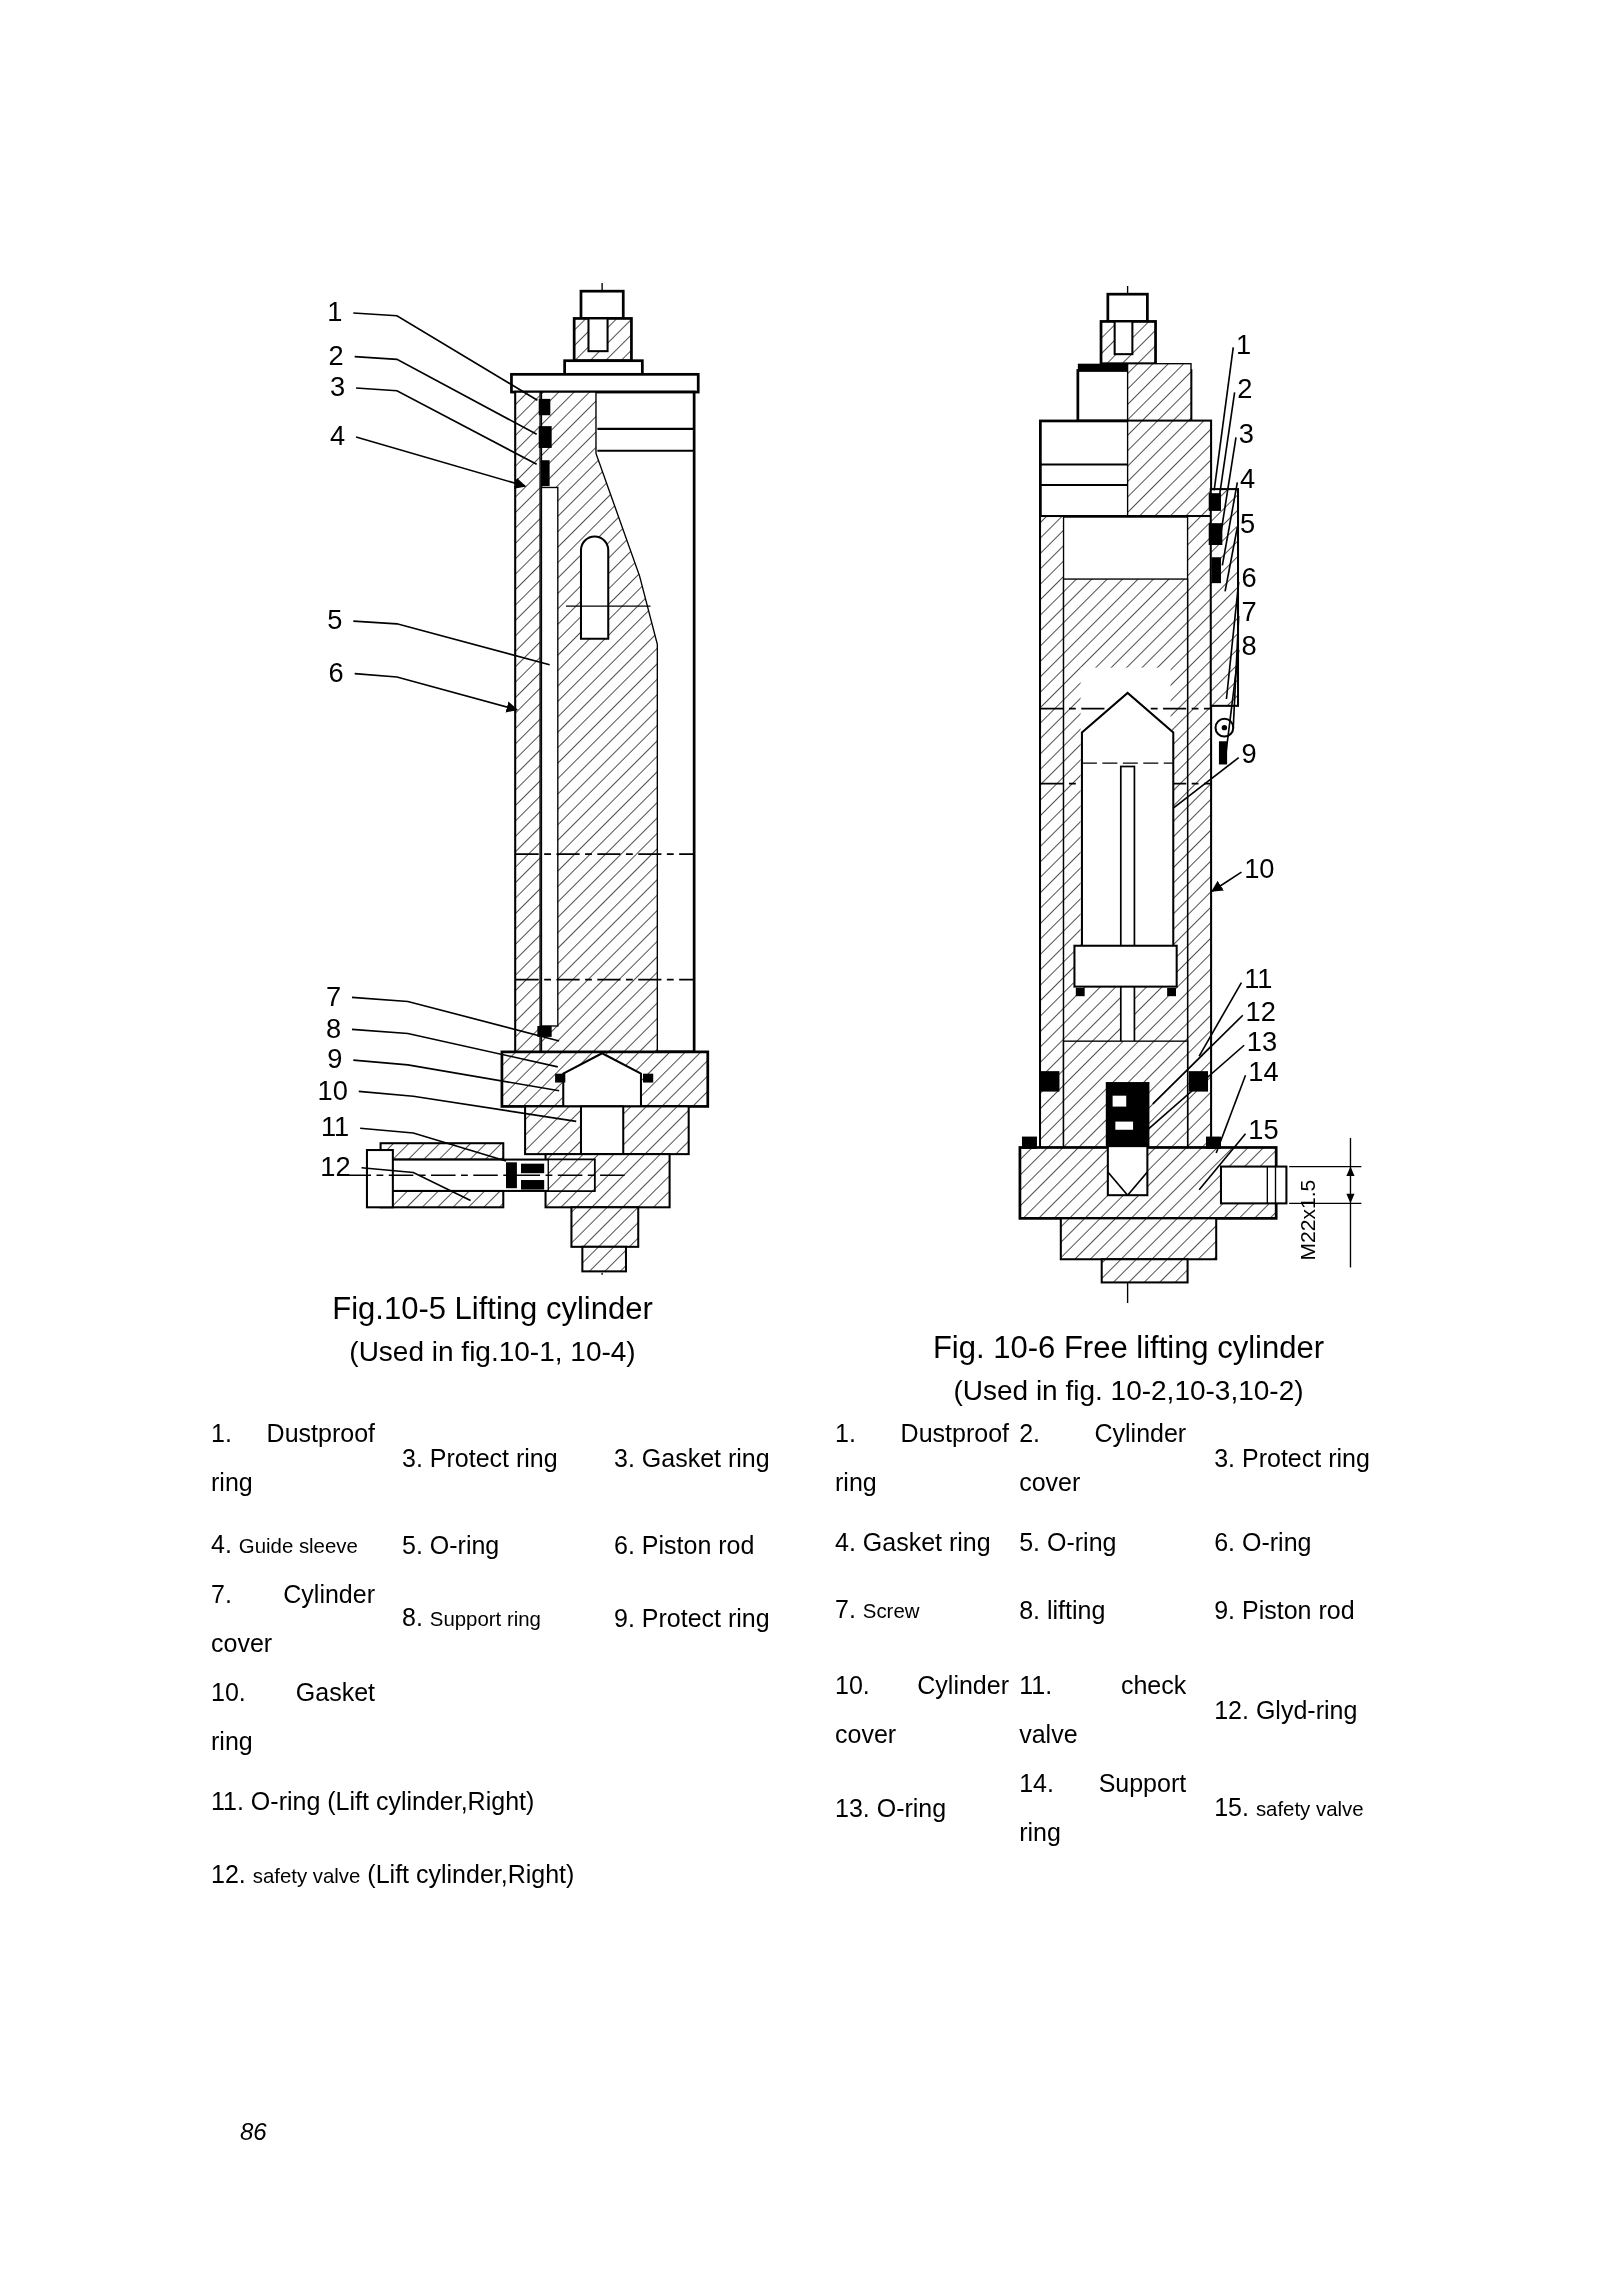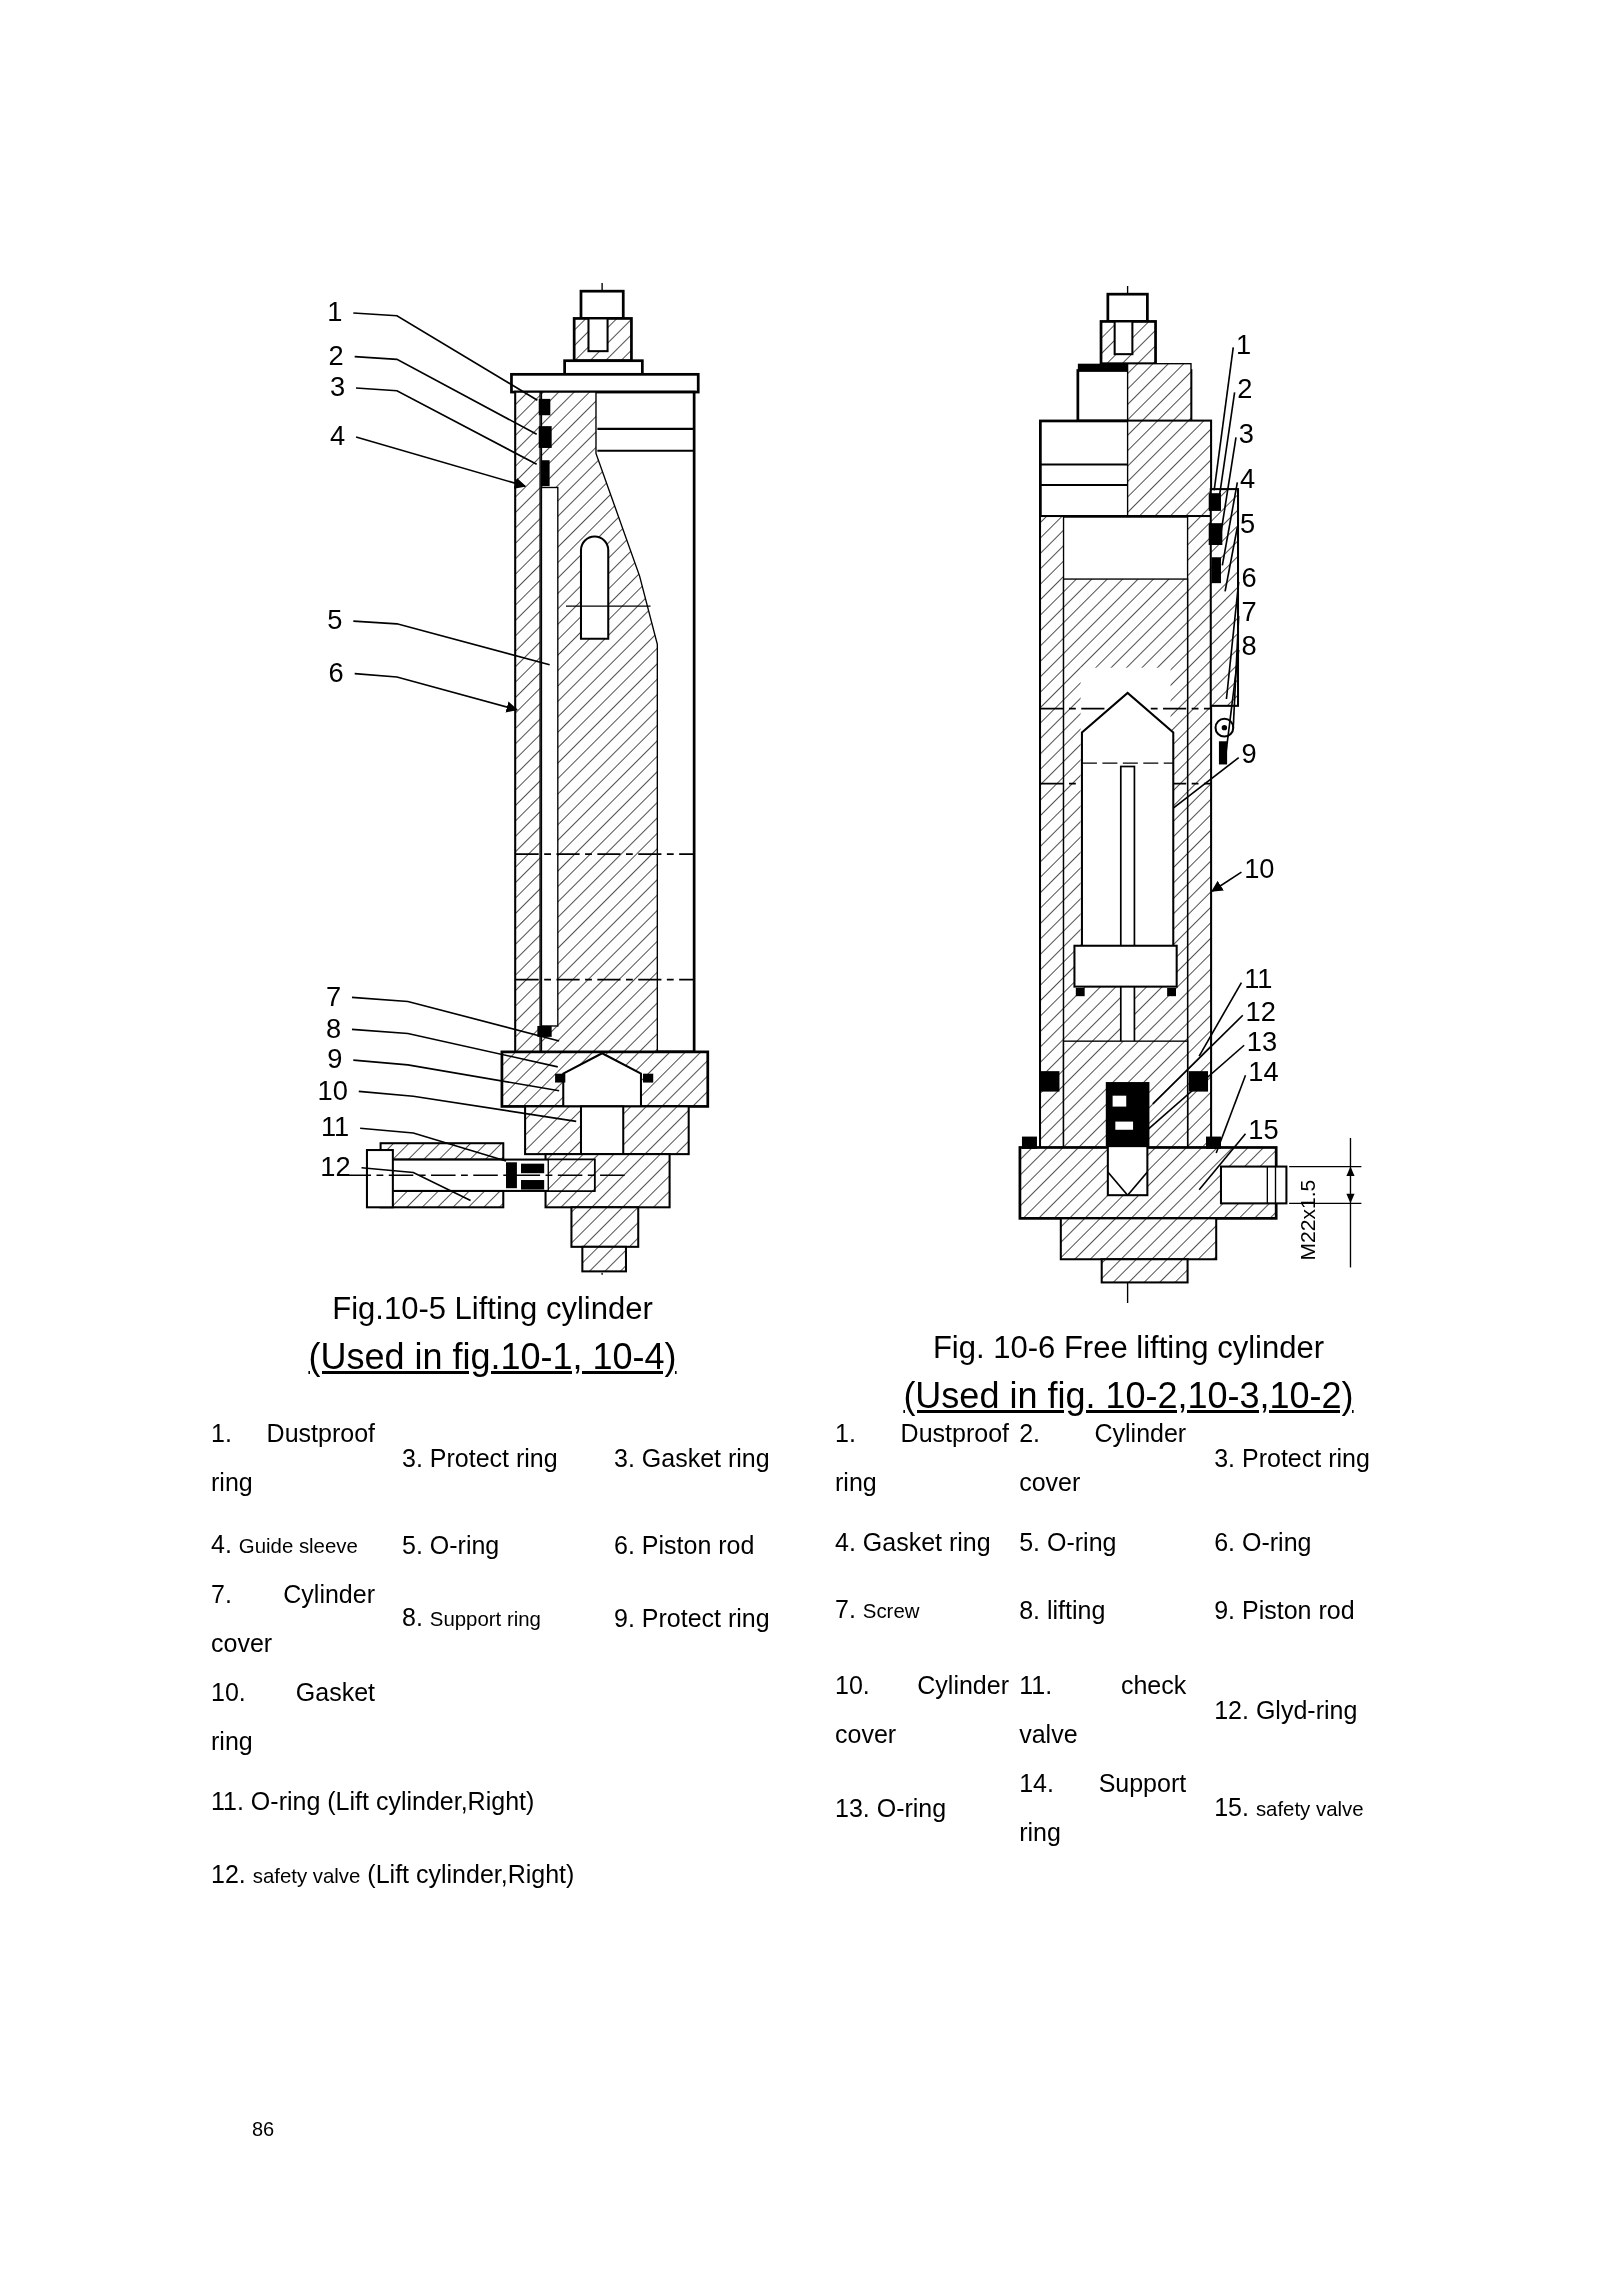--- a/index.html
+++ b/index.html
@@ -14,21 +14,21 @@
   svg{overflow:visible;}
   svg text{font-family:"Liberation Sans",sans-serif;fill:#000;}
   .callout{font-size:40px;}
   .dimlabel{font-size:31px;}
 
   
   .caption{position:absolute;text-align:center;}
   #cap-left{left:213px;top:1290px;width:559px;}
   #cap-right{left:842px;top:1329px;width:573px;}
   .cap1{font-size:31px;line-height:1.25;}
-  .cap2{font-size:36px;line-height:1.25;margin-top:5.5px;text-decoration:underline;}
+  .cap2{font-size:28px;line-height:1.25;margin-top:5.5px;}
 
   
   .plist{position:absolute;top:1409px;font-size:25px;line-height:49px;}
   #list-left{left:211px;width:627px;}
   #list-right{left:835px;width:688px;}
   .prow{display:flex;align-items:center;}
   .h2{height:98px;}
   .h1{height:49px;}
   .mb16{margin-bottom:11px;}
   .mb20{margin-bottom:13.6px;}
@@ -38,21 +38,21 @@
   .pcell{text-align:justify;}
   .lc1{width:164px;margin-right:27px;}
   .lc2{width:181px;margin-right:31px;}
   .lc3{width:215px;}
   .rc1{width:174px;margin-right:10.2px;}
   .rc2{width:167px;margin-right:28px;}
   .rc3{width:218px;}
   .sm{font-size:20.4px;}
   .pline{height:49px;}
 
-  #page-number{position:absolute;left:252px;top:2118px;font-size:20px;}
+  #page-number{position:absolute;left:240px;top:2118px;font-size:24px;font-style:italic;}
 </style>
 </head>
 <body>
 
 <div class="page">
 
   <svg id="fig-left" viewBox="0 0 770 1470" style="position:absolute;left:266px;top:283px;width:525px;height:1002px;">
     <defs>
       <pattern id="hA" width="16" height="16" patternUnits="userSpaceOnUse" patternTransform="rotate(45)">
         <rect width="16" height="16" fill="#ffffff"></rect>

